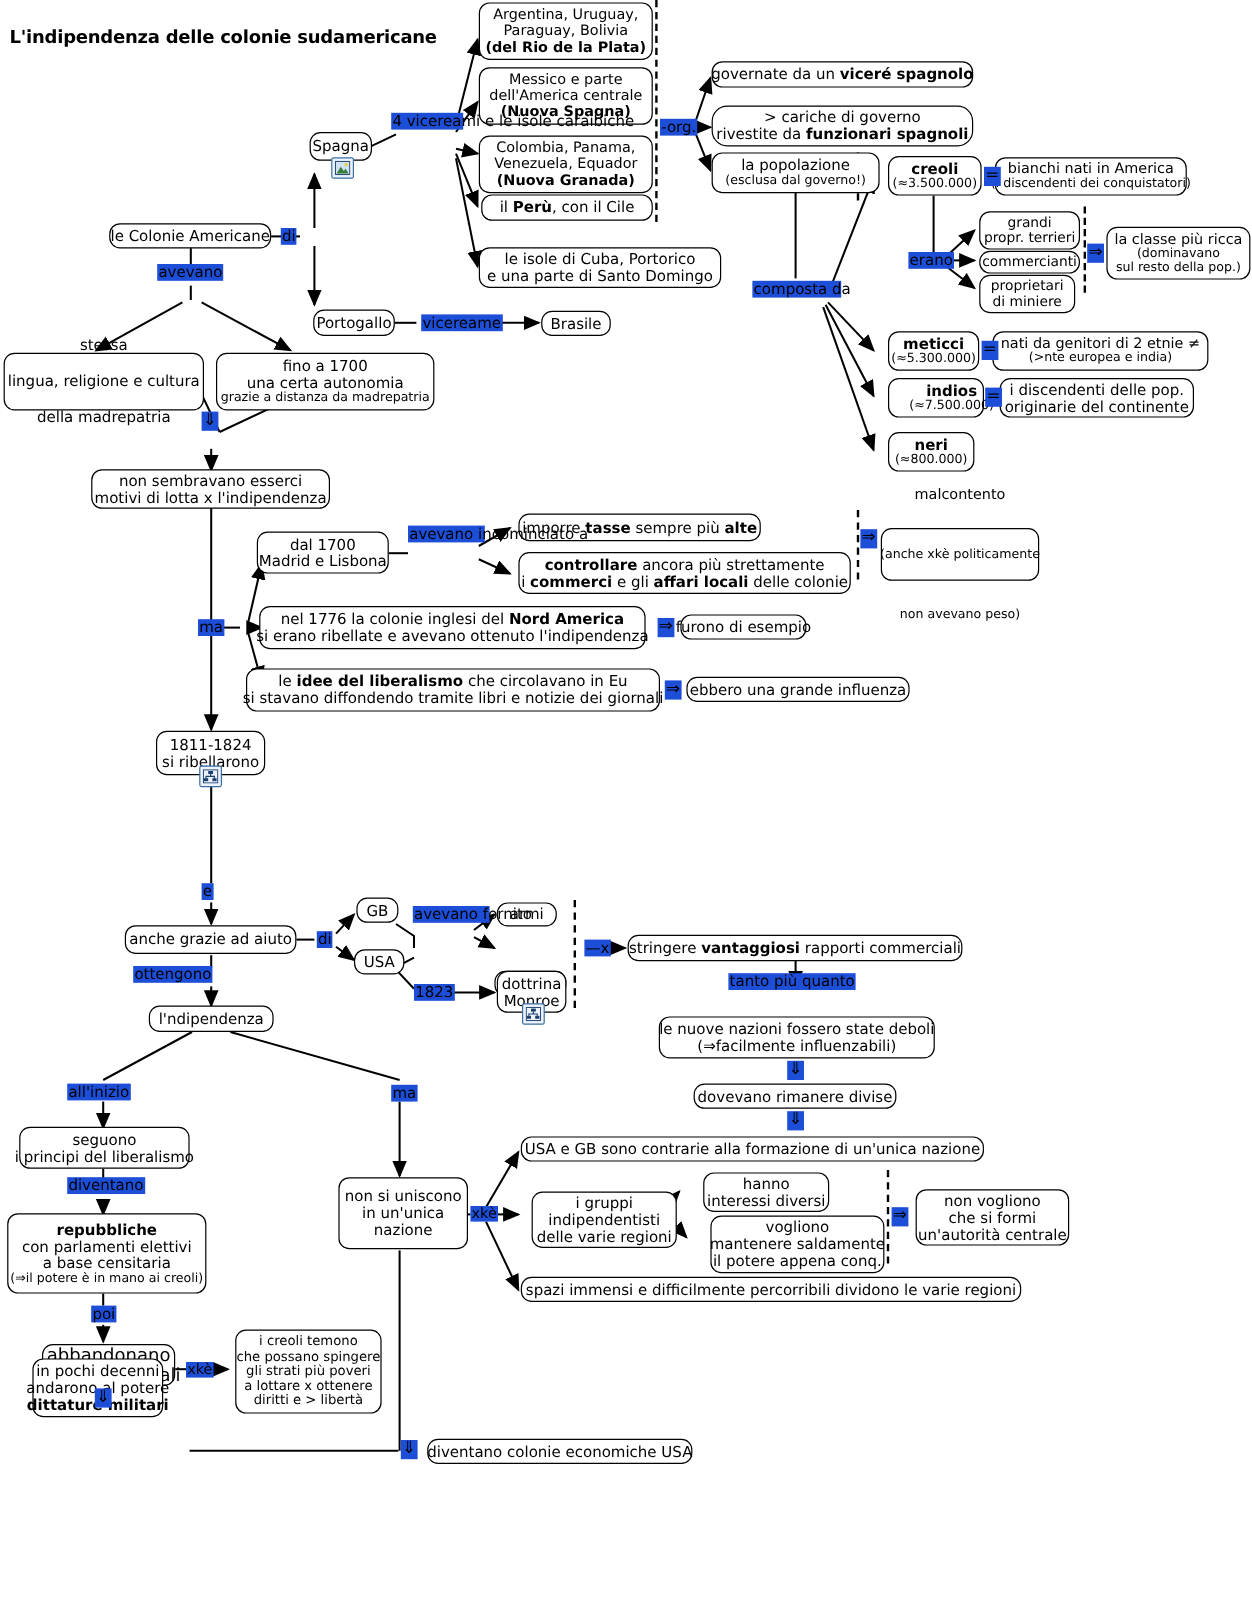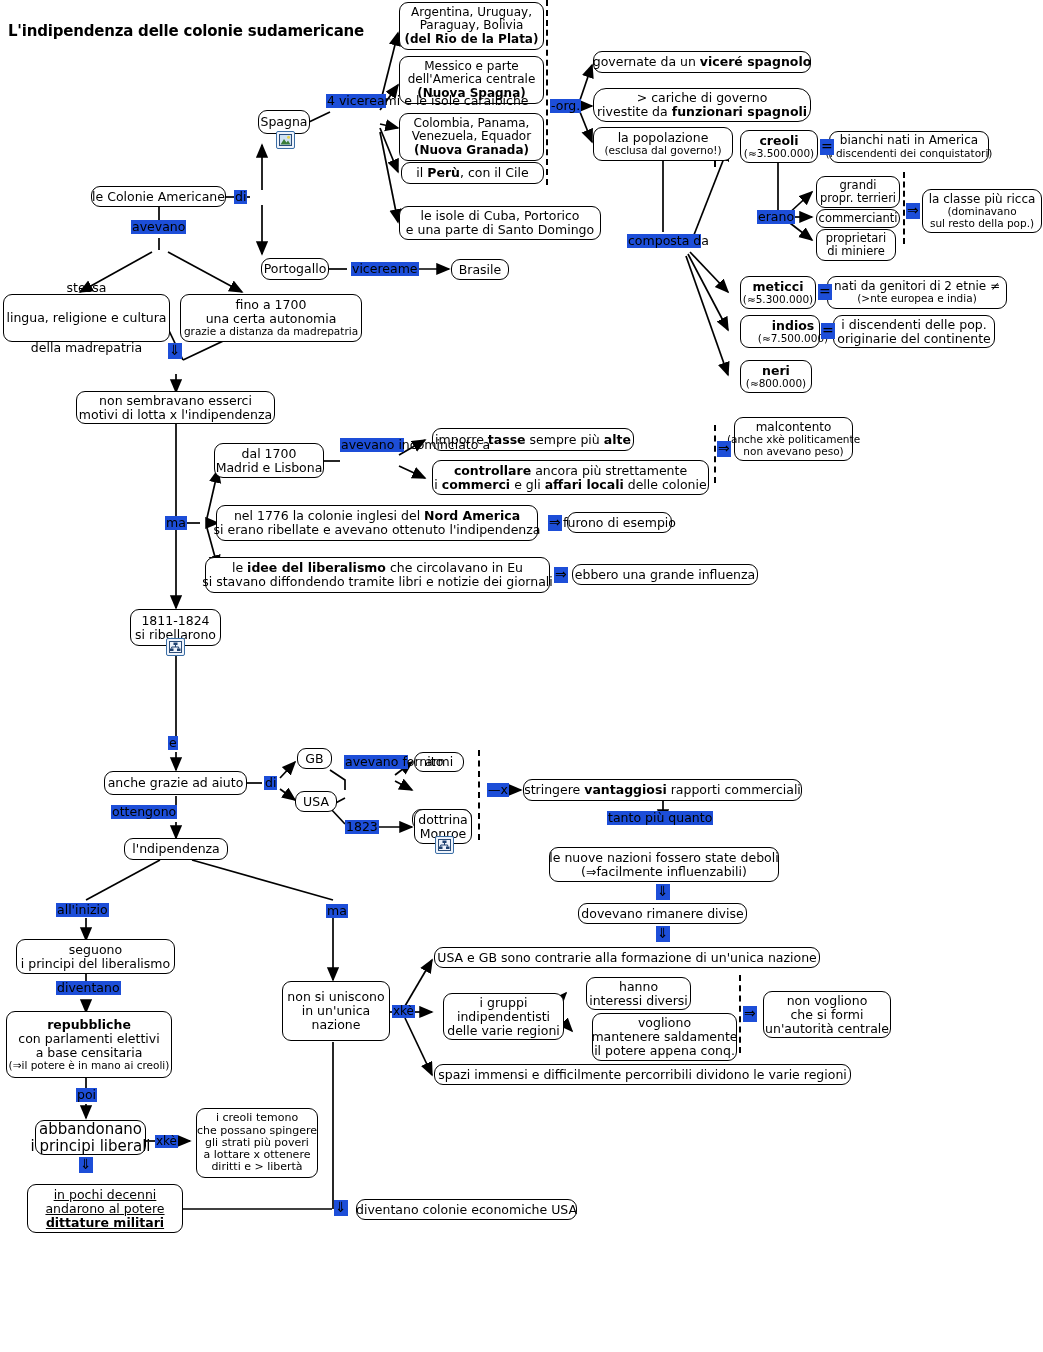--- a/index.html
+++ b/index.html
@@ -263,21 +263,21 @@
     <span class="ln">dal 1700</span>
     <span class="ln">Madrid e Lisbona</span>
   </div>
   <div class="node" style="left:432px;top:428px;width:202px;height:23px;font-size:12.5px;">
       <span class="ln">imporre <b>tasse</b> sempre più <b>alte</b></span>
     </div>
   <div class="node" style="left:432px;top:460px;width:277px;height:35px;font-size:12.5px;">
     <span class="ln"><b>controllare</b> ancora più strettamente</span>
     <span class="ln">i <b>commerci</b> e gli <b>affari locali</b> delle colonie</span>
   </div>
-  <div class="node" style="left:734px;top:417px;width:119px;height:44px;font-size:12px;">
+  <div class="node" style="left:734px;top:440px;width:132px;height:44px;font-size:12px;gap:38px;">
     <span class="ln">malcontento</span>
     <span class="ln sm">(anche xkè politicamente</span>
     <span class="ln sm">non avevano peso)</span>
   </div>
 
   <div class="node" style="left:216px;top:505px;width:322px;height:36px;font-size:12.5px;">
     <span class="ln">nel 1776 la colonie inglesi del <b>Nord America</b></span>
     <span class="ln">si erano ribellate e avevano ottenuto l'indipendenza</span>
   </div>
   <div class="node" style="left:567px;top:512px;width:105px;height:21px;font-size:12.5px;">
@@ -343,42 +343,42 @@
     <span class="ln">(⇒facilmente influenzabili)</span>
   </div>
   <div class="node" style="left:578px;top:903px;width:169px;height:21px;font-size:12.5px;">
       <span class="ln">dovevano rimanere divise</span>
     </div>
 
   <div class="node" style="left:124px;top:838px;width:104px;height:22px;font-size:12.5px;">
       <span class="ln">l'ndipendenza</span>
     </div>
 
-  <div class="node" style="left:16px;top:939px;width:159px;height:35px;font-size:12.5px;">
+  <div class="node" style="left:16px;top:939px;width:142px;height:35px;font-size:12.5px;">
     <span class="ln">seguono</span>
     <span class="ln">i principi del liberalismo</span>
   </div>
   <div class="node" style="left:6px;top:1011px;width:166px;height:67px;font-size:12.5px;">
     <span class="ln b">repubbliche</span>
     <span class="ln">con parlamenti elettivi</span>
     <span class="ln">a base censitaria</span>
     <span class="ln sm">(⇒il potere è in mano ai creoli)</span>
   </div>
   <div class="node" style="left:35px;top:1120px;width:111px;height:35px;font-size:15px;">
     <span class="ln">abbandonano</span>
     <span class="ln">i principi liberali</span>
   </div>
   <div class="node" style="left:196px;top:1108px;width:122px;height:70px;font-size:11px;">
     <span class="ln">i creoli temono</span>
     <span class="ln">che possano spingere</span>
     <span class="ln">gli strati più poveri</span>
     <span class="ln">a lottare x ottenere</span>
     <span class="ln">diritti e &gt; libertà</span>
   </div>
-  <div class="node" style="left:27px;top:1184px;width:156px;height:49px;font-size:12.5px;text-decoration:underline;">
+  <div class="node" style="left:27px;top:1132px;width:109px;height:49px;font-size:12.5px;">
     <span class="ln">in pochi decenni</span>
     <span class="ln">andarono al potere</span>
     <span class="ln b">dittature militari</span>
   </div>
   <div class="node" style="left:356px;top:1199px;width:221px;height:21px;font-size:12.5px;">
       <span class="ln">diventano colonie economiche USA</span>
     </div>
 
   <div class="node" style="left:282px;top:981px;width:108px;height:60px;font-size:12.5px;">
     <span class="ln">non si uniscono</span>

